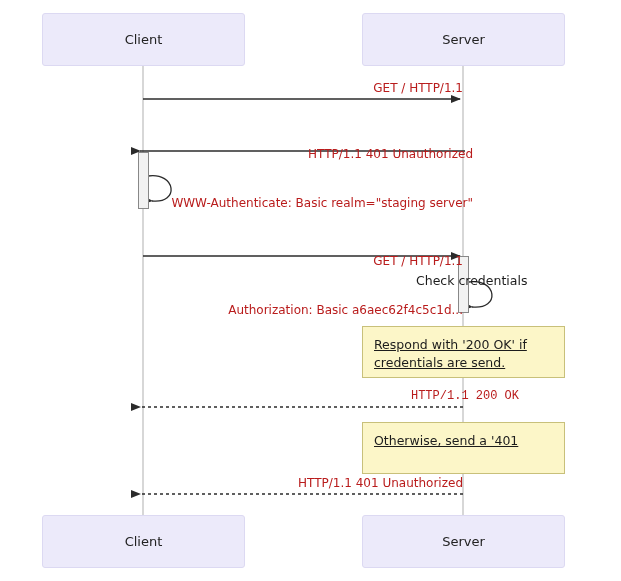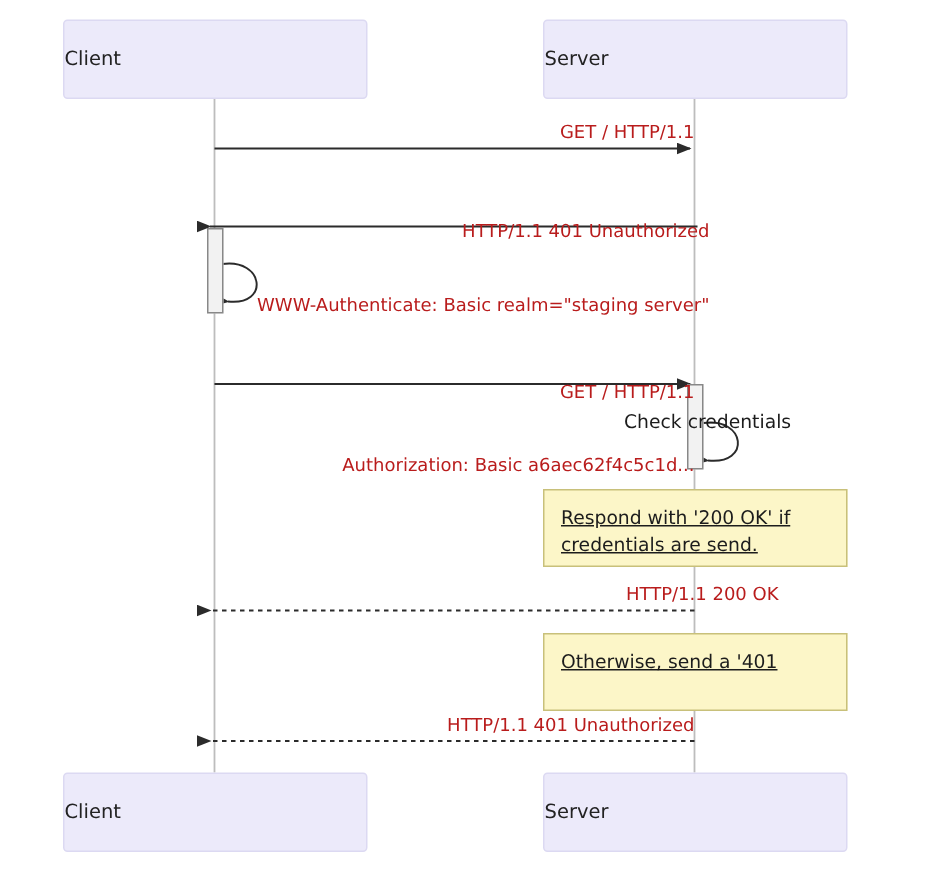--- a/index.html
+++ b/index.html
@@ -19,20 +19,21 @@
     overflow:visible;
   }
   .lifeline-box{
     position:absolute;
     background:#eceafa;
     border:1px solid #dcd9f2;
     border-radius:3px;
     box-sizing:border-box;
     display:flex;
     align-items:center;
+    justify-content:center;
     font-size:13px;
     color:#222222;
   }
   .note-box{
     position:absolute;
     background:#fcf6c8;
     border:1px solid #c8c07a;
     box-sizing:border-box;
     padding:9px 11px;
     font-size:12.5px;
@@ -122,21 +123,21 @@
   </div>
 
 
   <div class="msg-label" style="left:143px;top:221px;width:320px;">
     <div>GET / HTTP/1.1</div>
     <div>Authorization: Basic a6aec62f4c5c1d...</div>
   </div>
 
   <div class="self-label" style="left:416px;top:273px;"><span>Check credentials</span></div>
 
-  <div class="msg-label" style="left:143px;top:388px;width:376px;"><span>HTTP/1.1 200 OK</span></div>
+  <div class="msg-label" style="left:143px;top:388px;width:376px;font-family:Liberation Mono, monospace;"><span>HTTP/1.1 200 OK</span></div>
 
   <div class="msg-label" style="left:143px;top:475px;width:320px;"><span>HTTP/1.1 401 Unauthorized</span></div>
 
   <div class="note-box" style="left:362px;top:326px;width:203px;height:52px;">
     <div>Respond with '200 OK' if</div>
     <div>credentials are send.</div>
   </div>
 
   <div class="note-box" style="left:362px;top:422px;width:203px;height:52px;">
     <div>Otherwise, send a '401</div>

